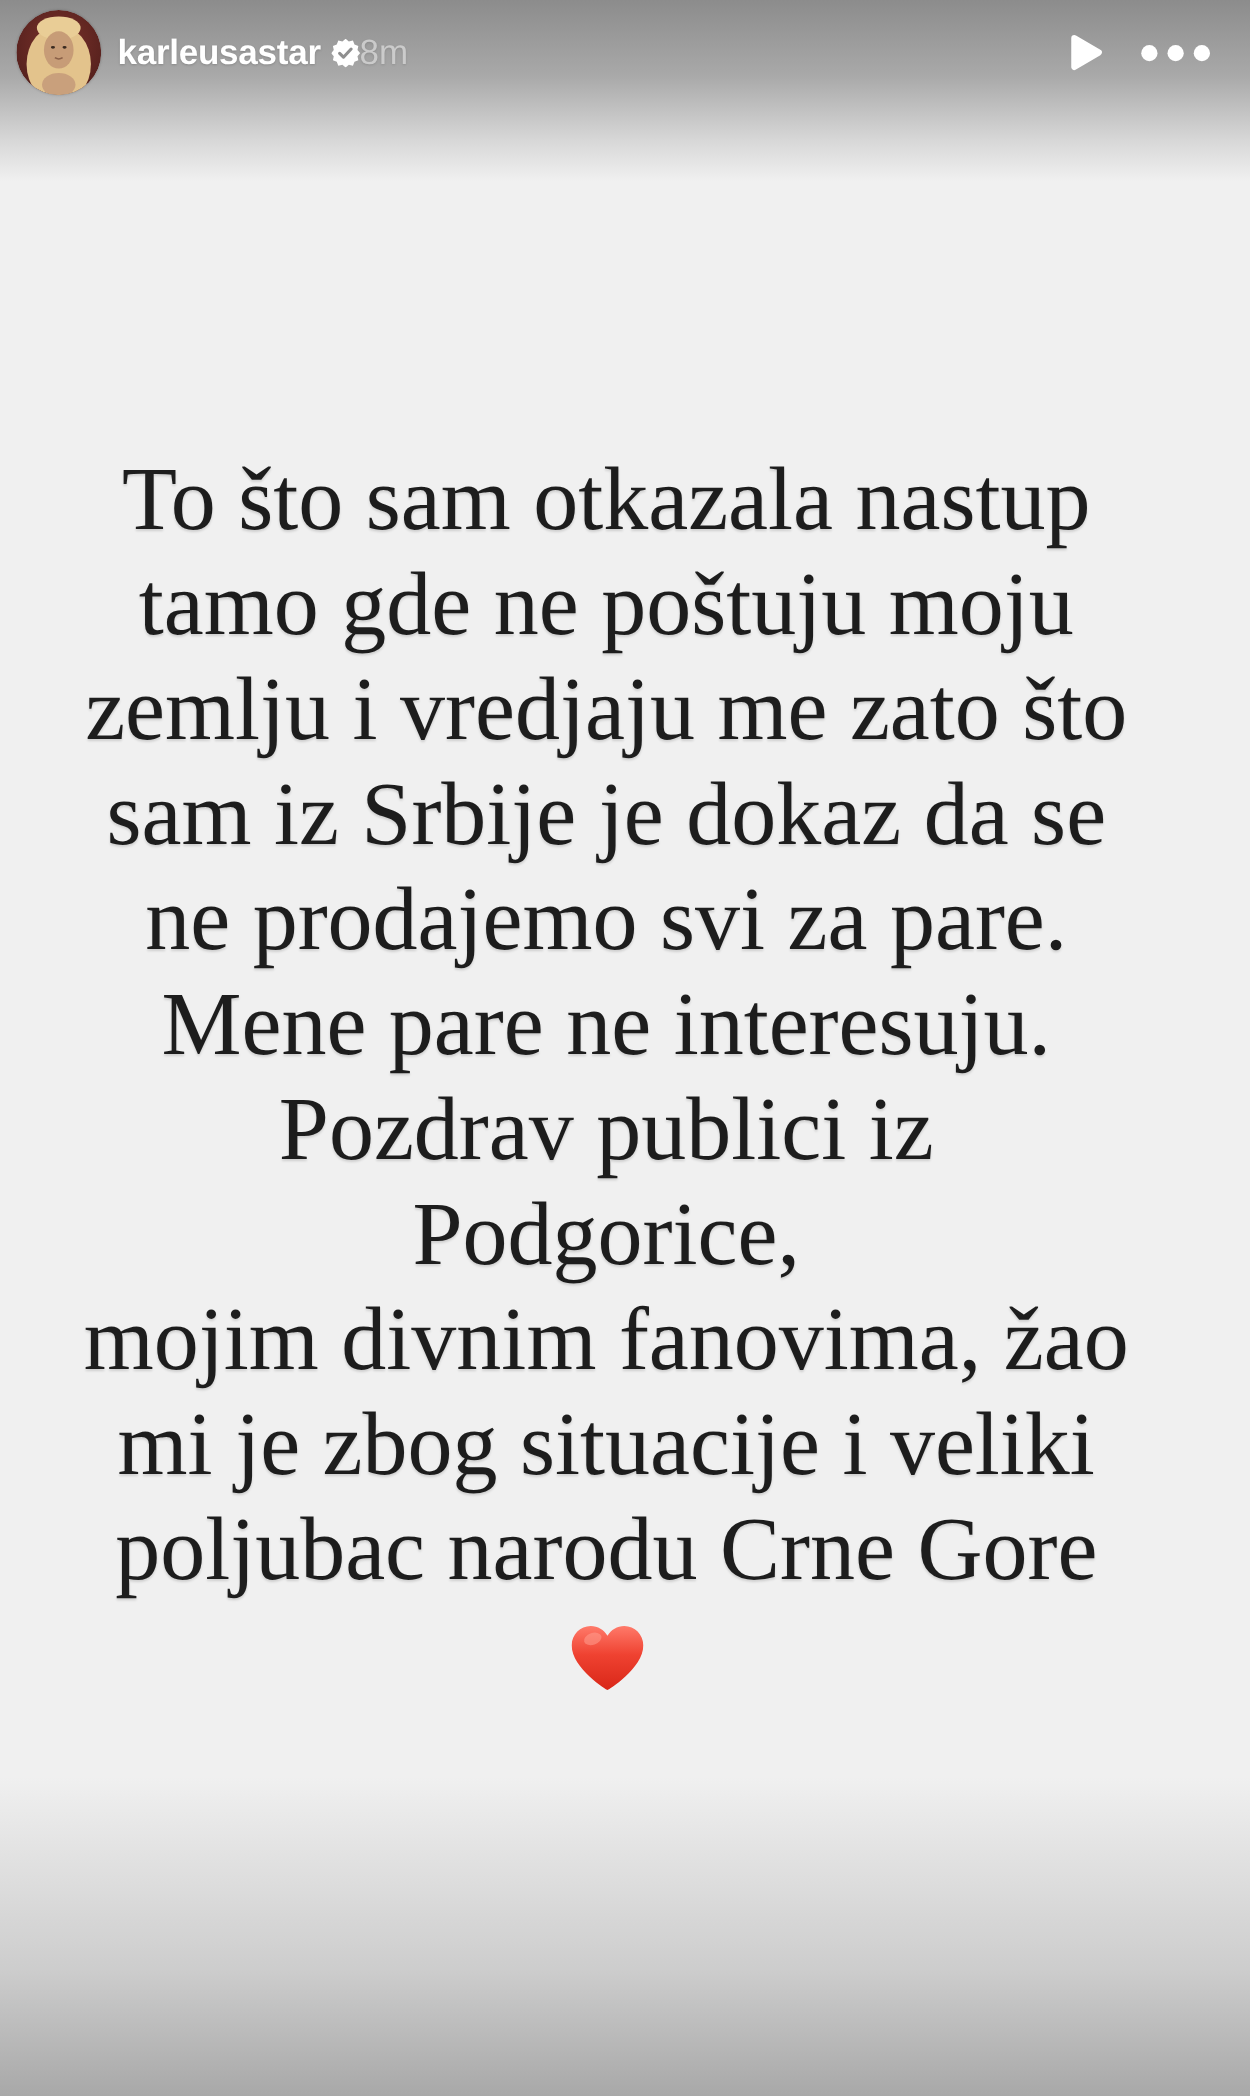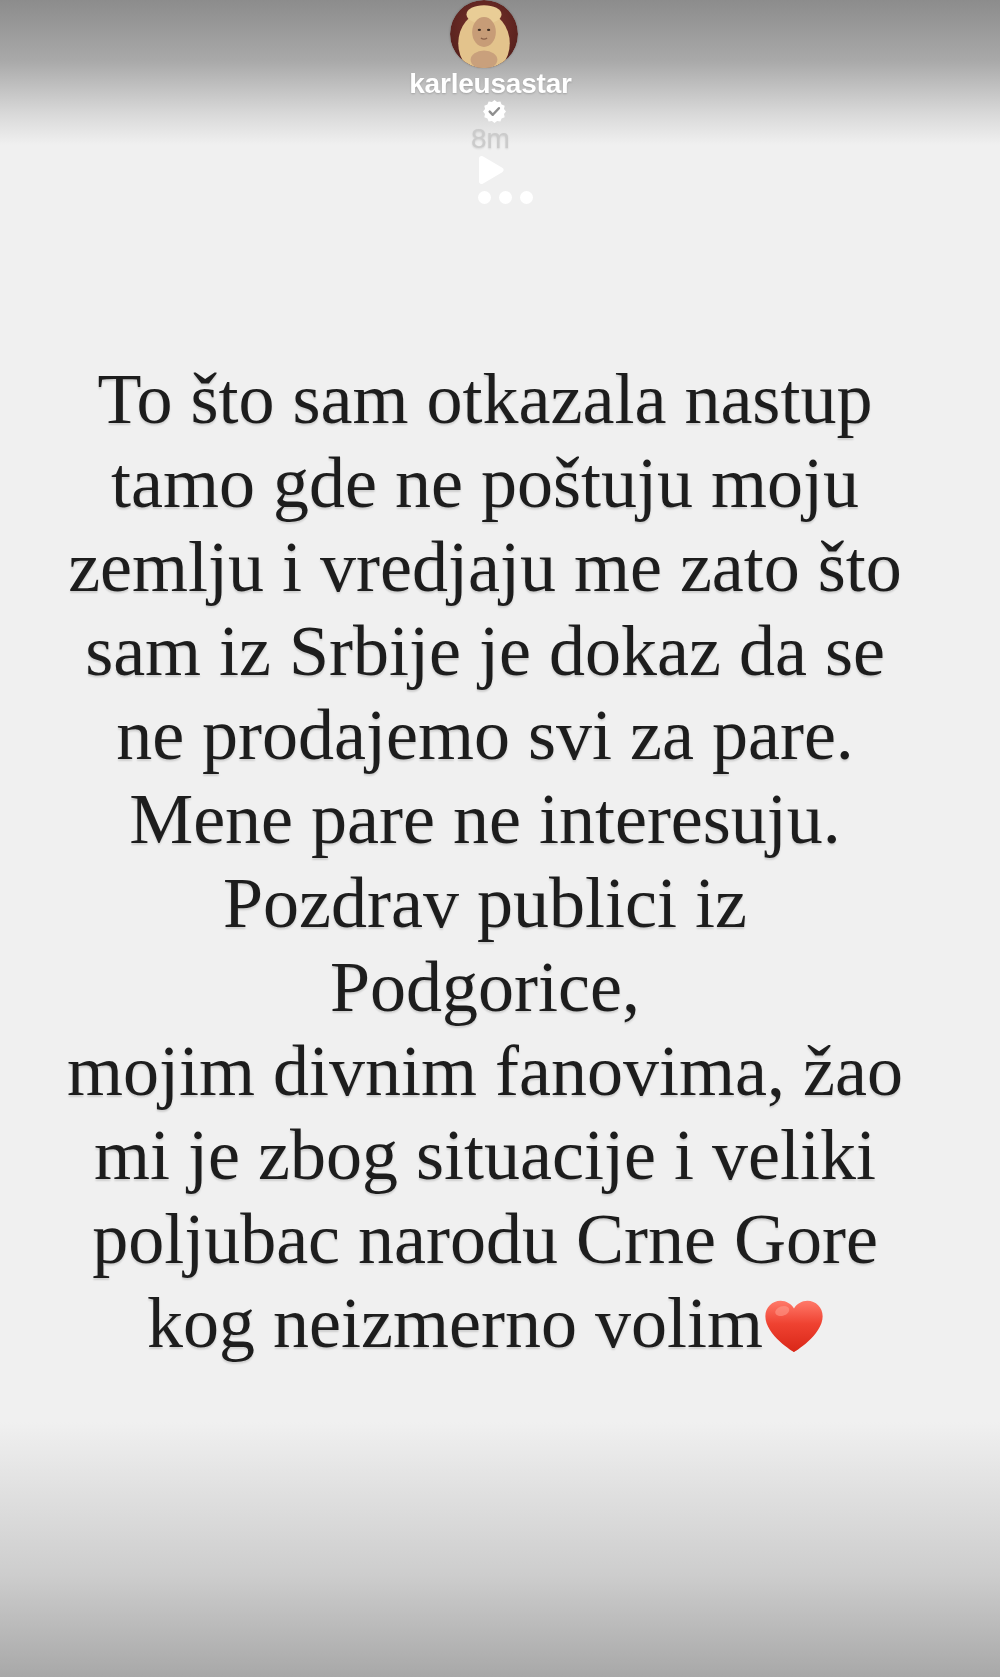--- a/index.html
+++ b/index.html
@@ -19,21 +19,20 @@
   .bottom-gradient {
     position: absolute; bottom: 0; left: 0; right: 0; height: 255px;
     background: linear-gradient(to bottom, rgba(240,240,240,0) 0%, #cdcdcd 60%, #a8a8a8 100%);
     pointer-events: none;
   }
   .header {
     position: absolute; top: 0; left: 0; right: 0; height: 84px;
     display: flex; align-items: center;
     padding: 0 32px 0 13px;
     z-index: 5;
-    flex-direction: column;
   }
   .avatar {
     width: 68px; height: 68px; border-radius: 50%;
     overflow: hidden; flex: 0 0 auto;
     margin-right: 13px;
     box-shadow: 0 0 2px rgba(0,0,0,0.25);
   }
   .username {
     color: #ffffff; font-size: 28px; font-weight: 600;
     letter-spacing: -0.2px;
@@ -135,21 +134,21 @@
     <div class="text-line">zemlju i vredjaju me zato što</div>
     <div class="text-line">sam iz Srbije je dokaz da se</div>
     <div class="text-line">ne prodajemo svi za pare.</div>
     <div class="text-line">Mene pare ne interesuju.</div>
     <div class="text-line">Pozdrav publici iz</div>
     <div class="text-line">Podgorice,</div>
     <div class="text-line">mojim divnim fanovima, žao</div>
     <div class="text-line">mi je zbog situacije i veliki</div>
     <div class="text-line">poljubac narodu Crne Gore</div>
     <div class="text-line">
-      <span>kog neizmerno volim</span><svg class="heart" viewBox="0 0 32 29">
+      <svg class="heart" viewBox="0 0 32 29">
         <defs>
           <linearGradient id="hg" x1="0" y1="0" x2="0" y2="1">
             <stop offset="0%" stop-color="#ff7a6a"></stop>
             <stop offset="45%" stop-color="#ef4231"></stop>
             <stop offset="100%" stop-color="#d92718"></stop>
           </linearGradient>
         </defs>
         <path fill="url(#hg)" d="M16 28.6 C16 28.6 0.2 19.2 0.2 8.8 C0.2 4 4 0.3 8.6 0.3 C11.7 0.3 14.5 2 16 4.6 C17.5 2 20.3 0.3 23.4 0.3 C28 0.3 31.8 4 31.8 8.8 C31.8 19.2 16 28.6 16 28.6 Z"></path>
         <ellipse cx="9.5" cy="6" rx="4" ry="2.6" fill="#ff9e8f" opacity="0.55" transform="rotate(-18 9.5 6)"></ellipse>
       </svg>

